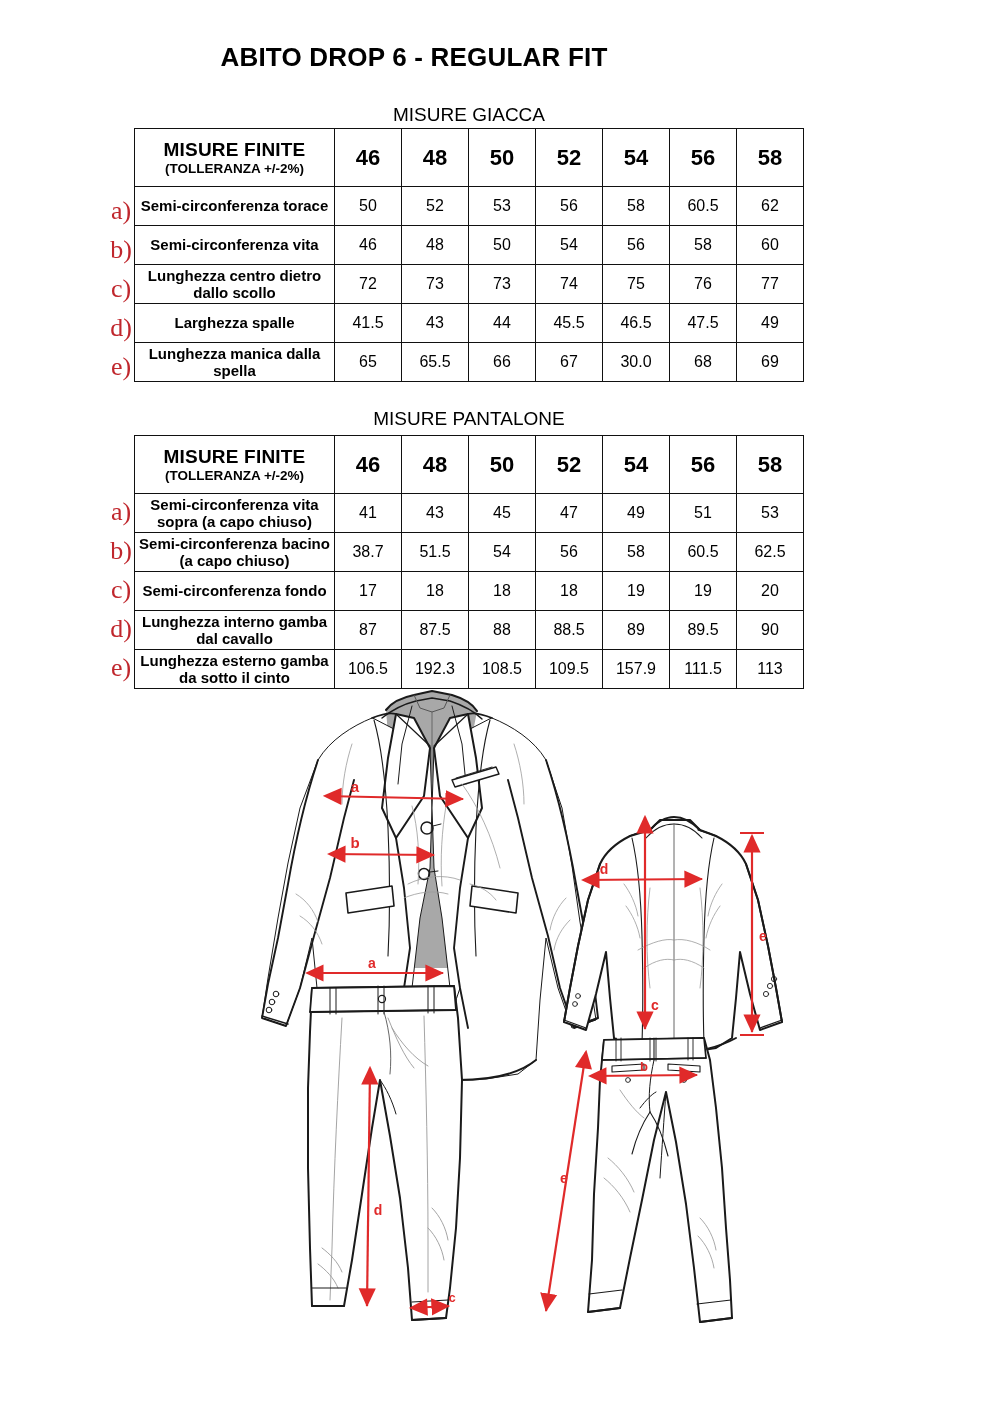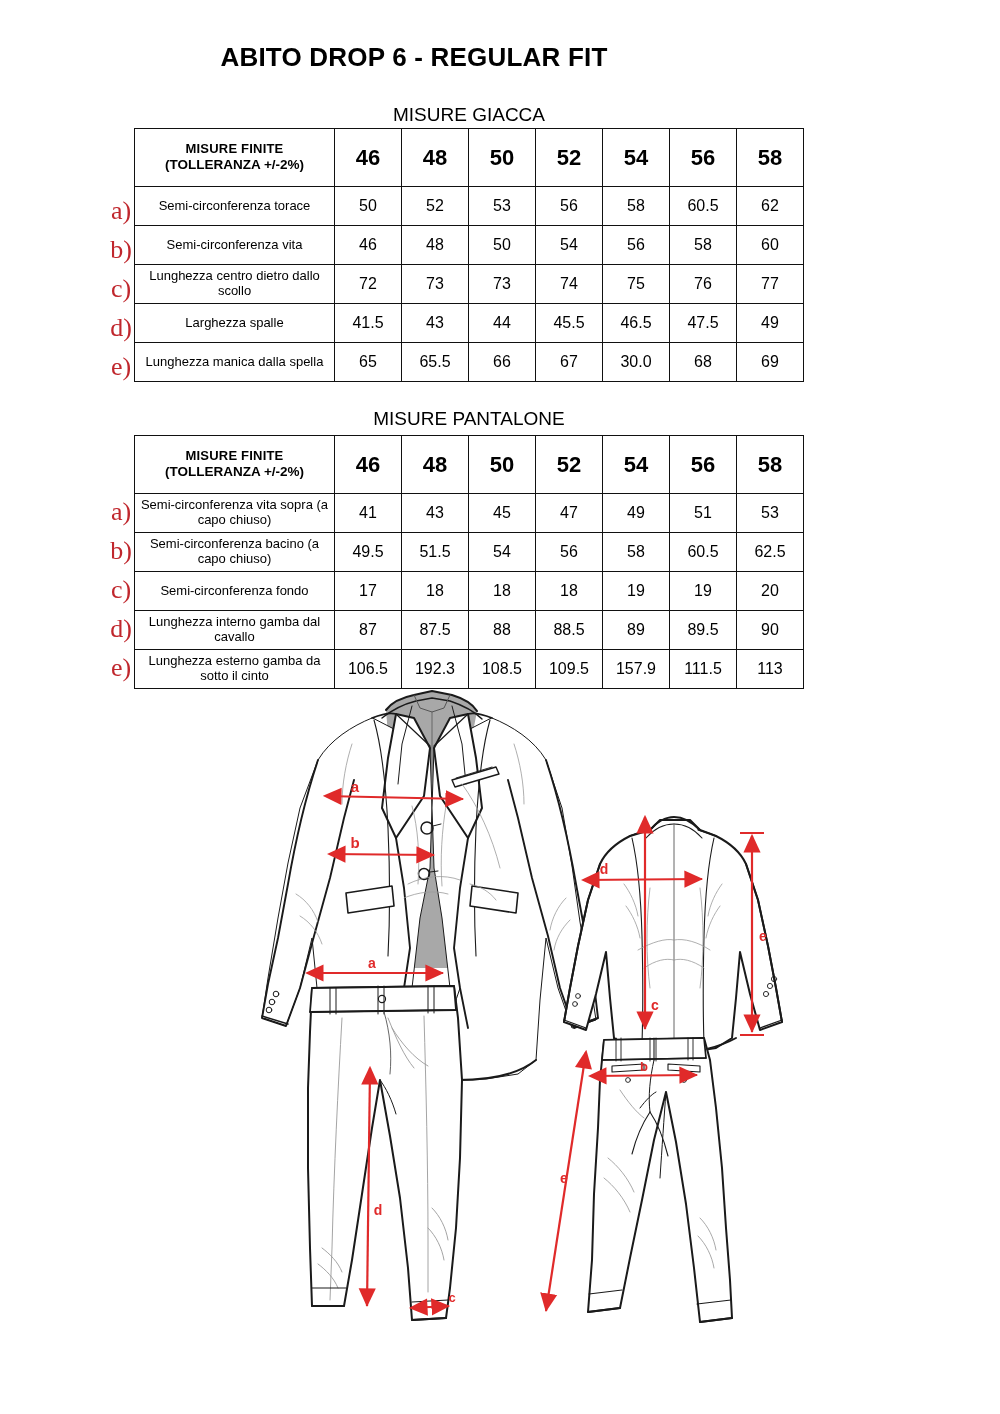--- a/index.html
+++ b/index.html
@@ -57,40 +57,40 @@
   .size-table .col-label { width: 200px; }
   .size-table .col-size { width: 67px; }
 
   .hdr-label {
     height: 58px;
     line-height: 1.15;
     padding: 2px 6px;
   }
   .hdr-label .l1 {
     display: block;
-    font-size: 13px;
+    font-size: 19px;
     font-weight: bold;
     letter-spacing: 0.2px;
   }
   .hdr-label .l2 {
     display: block;
     font-size: 13.5px;
     font-weight: bold;
   }
   .hdr-size {
     font-size: 22px;
     font-weight: bold;
     height: 58px;
   }
 
   .row-label {
-    font-size: 13px;
+    font-size: 15px;
     line-height: 1.15;
     padding: 2px 5px;
-    font-weight: normal;
+    font-weight: bold;
   }
   .cell-val {
     font-size: 16px;
     height: 39px;
   }
   #table-pantalone .cell-val { height: 39px; }
 
   
   .row-letter {
     position: absolute;
@@ -237,21 +237,21 @@
       <td class="cell-val">41</td>
       <td class="cell-val">43</td>
       <td class="cell-val">45</td>
       <td class="cell-val">47</td>
       <td class="cell-val">49</td>
       <td class="cell-val">51</td>
       <td class="cell-val">53</td>
     </tr>
     <tr>
       <td class="row-label">Semi-circonferenza bacino (a capo chiuso)</td>
-      <td class="cell-val">49.5</td>
+      <td class="cell-val">38.7</td>
       <td class="cell-val">51.5</td>
       <td class="cell-val">54</td>
       <td class="cell-val">56</td>
       <td class="cell-val">58</td>
       <td class="cell-val">60.5</td>
       <td class="cell-val">62.5</td>
     </tr>
     <tr>
       <td class="row-label">Semi-circonferenza fondo</td>
       <td class="cell-val">17</td>

